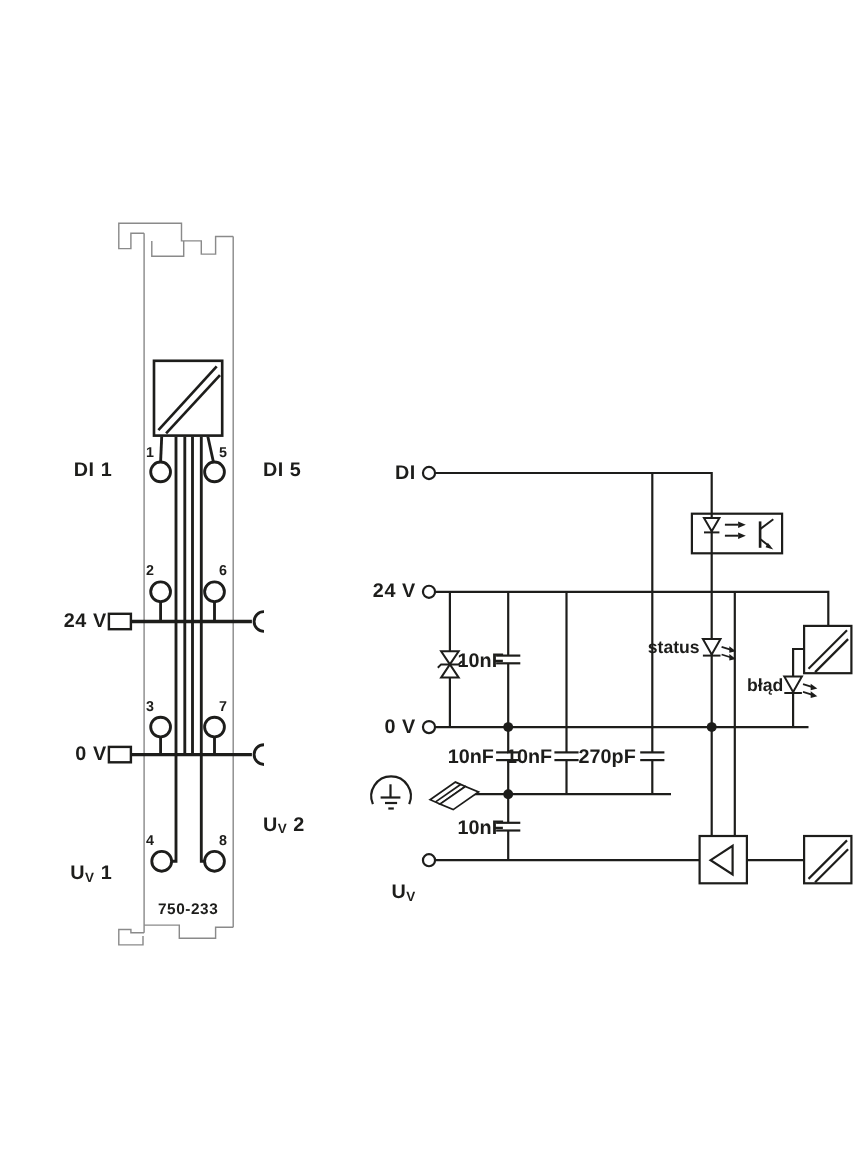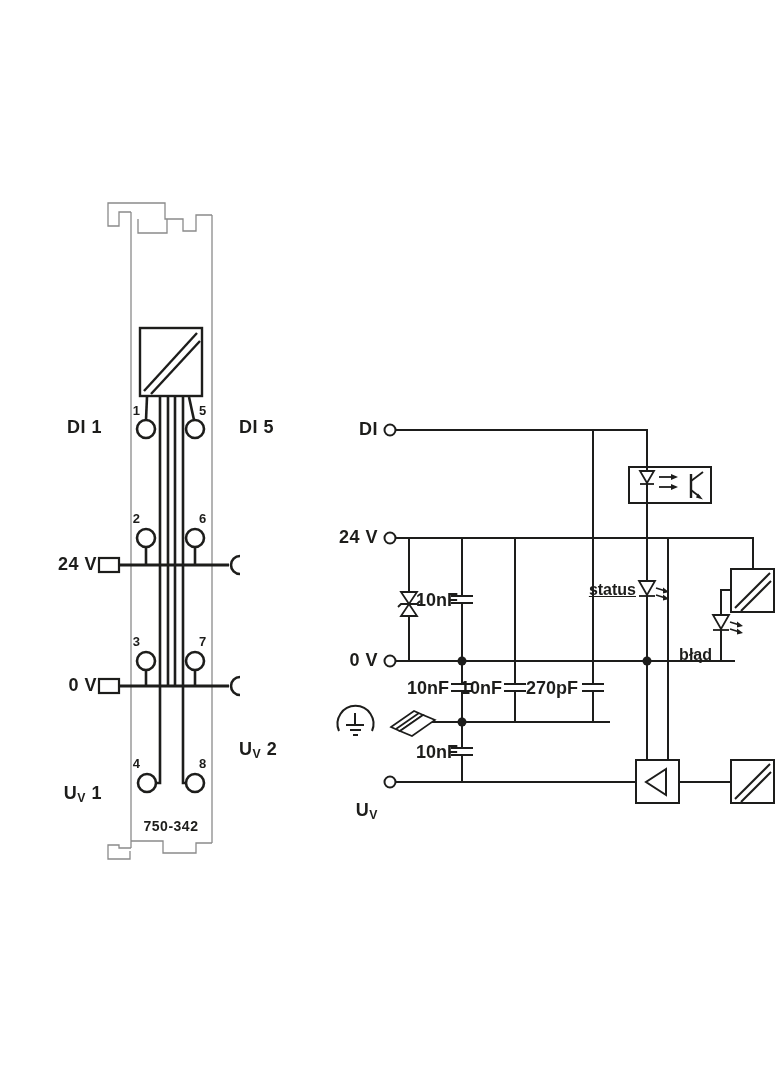--- a/index.html
+++ b/index.html
@@ -218,21 +218,21 @@
       <circle cx="462" cy="722" r="4.5"></circle>
     </g>
   </svg>
 
   <div class="lbl rail-lbl ralign" style="left:40px;top:418px;width:62px;">DI 1</div>
   <div class="lbl rail-lbl" style="left:239px;top:418px;">DI 5</div>
   <div class="lbl rail-lbl ralign" style="left:33px;top:555px;width:64px;">24 V</div>
   <div class="lbl rail-lbl ralign" style="left:33px;top:676px;width:64px;">0 V</div>
   <div class="lbl rail-lbl ralign" style="left:36px;top:784px;width:66px;"><span>U</span><span class="sub">V</span><span> 1</span></div>
   <div class="lbl rail-lbl" style="left:239px;top:740px;"><span>U</span><span class="sub">V</span><span> 2</span></div>
-  <div class="lbl part-lbl calign" style="left:131px;top:819px;width:80px;">750-342</div>
+  <div class="lbl part-lbl calign" style="left:131px;top:819px;width:80px;">750-233</div>
 
   <div class="lbl num-lbl ralign" style="left:128px;top:404px;width:12px;">1</div>
   <div class="lbl num-lbl" style="left:199px;top:404px;">5</div>
   <div class="lbl num-lbl ralign" style="left:128px;top:512px;width:12px;">2</div>
   <div class="lbl num-lbl" style="left:199px;top:512px;">6</div>
   <div class="lbl num-lbl ralign" style="left:128px;top:635px;width:12px;">3</div>
   <div class="lbl num-lbl" style="left:199px;top:635px;">7</div>
   <div class="lbl num-lbl ralign" style="left:128px;top:757px;width:12px;">4</div>
   <div class="lbl num-lbl" style="left:199px;top:757px;">8</div>
 
@@ -240,16 +240,16 @@
   <div class="lbl rail-lbl ralign" style="left:314px;top:528px;width:64px;">24 V</div>
   <div class="lbl rail-lbl ralign" style="left:314px;top:651px;width:64px;">0 V</div>
   <div class="lbl rail-lbl ralign" style="left:314px;top:773px;width:64px;margin-top:28px;"><span>U</span><span class="sub">V</span></div>
 
   <div class="lbl cap-lbl ralign" style="left:408px;top:591px;width:50px;">10nF</div>
   <div class="lbl cap-lbl ralign" style="left:399px;top:679px;width:50px;">10nF</div>
   <div class="lbl cap-lbl ralign" style="left:452px;top:679px;width:50px;">10nF</div>
   <div class="lbl cap-lbl ralign" style="left:518px;top:679px;width:60px;">270pF</div>
   <div class="lbl cap-lbl ralign" style="left:408px;top:743px;width:50px;">10nF</div>
 
-  <div class="lbl led-lbl ralign" style="left:586px;top:582px;width:50px;text-decoration:underline;">status</div>
-  <div class="lbl led-lbl ralign" style="left:668px;top:616px;width:44px;margin-top:31px;">błąd</div>
+  <div class="lbl led-lbl ralign" style="left:586px;top:582px;width:50px;">status</div>
+  <div class="lbl led-lbl ralign" style="left:668px;top:616px;width:44px;">błąd</div>
 
 </div>
 
 </body></html>

